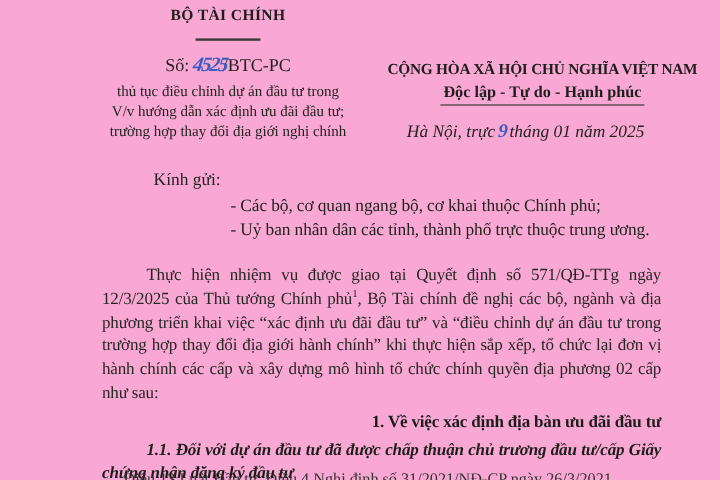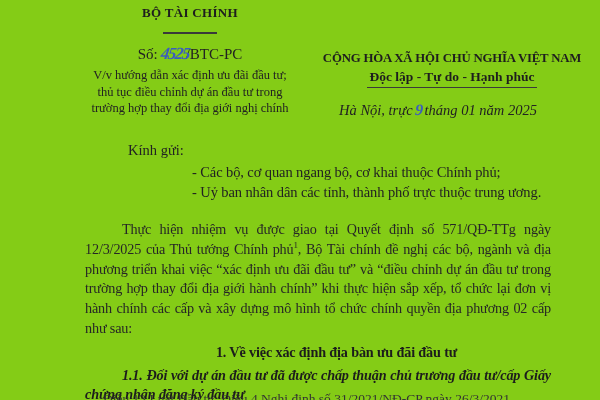--- a/index.html
+++ b/index.html
@@ -3,21 +3,21 @@
 <meta charset="utf-8">
 <style>
   * { box-sizing: border-box; }
   html, body { margin: 0; padding: 0; }
   body { background: #ffffff; }
 
   .page {
     position: relative;
     width: 600px;
     height: 400px;
-    background: #84cc16;
+    background: #f9a8d4;
     font-family: "Liberation Serif", serif;
     color: #2b2b2b;
     overflow: hidden;
     text-decoration: underline;
   }
 
   
   .header-left {
     position: absolute;
     top: 5px; left: 70px; width: 240px;
@@ -123,21 +123,21 @@
     text-align: justify;
     letter-spacing: -.15px;
     color: #262626;
   }
   .opening-para { text-indent: 37px; }
   sup.fn-ref { font-size: 9px; line-height: 0; }
   .section-1 {
     margin-top: 4px;
     text-indent: 37px;
     font-weight: bold;
-    text-align: center;
+    text-align: right;
     color: #1c1c1c;
   }
   .section-1-1 {
     margin-top: 3px;
     text-indent: 37px;
     font-weight: bold;
     font-style: italic;
     color: #1c1c1c;
   }
 
@@ -154,22 +154,22 @@
 </head>
 <body>
 
 <div class="page">
 
   <div class="header-left">
     <div class="org-name">BỘ TÀI CHÍNH</div>
     <div class="org-rule"></div>
     <div class="doc-number"><span>Số:</span><span class="hand" style="color: rgb(58, 92, 192);">4525</span><span>/BTC-PC</span></div>
     <div class="subject">
+      <div>thủ tục điều chỉnh dự án đầu tư trong</div>
       <div>V/v hướng dẫn xác định ưu đãi đầu tư;</div>
-      <div>thủ tục điều chỉnh dự án đầu tư trong</div>
       <div>trường hợp thay đổi địa giới nghị chính</div>
     </div>
   </div>
 
   <div class="header-right">
     <div class="country-name">CỘNG HÒA XÃ HỘI CHỦ NGHĨA VIỆT NAM</div>
     <div>
       <span class="motto">Độc lập - Tự do - Hạnh phúc</span>
     </div>
     <div class="date-line"><span>Hà Nội, trực</span><span class="hand" style="color: rgb(58, 92, 192);">9</span><span>tháng 01 năm 2025</span></div>

